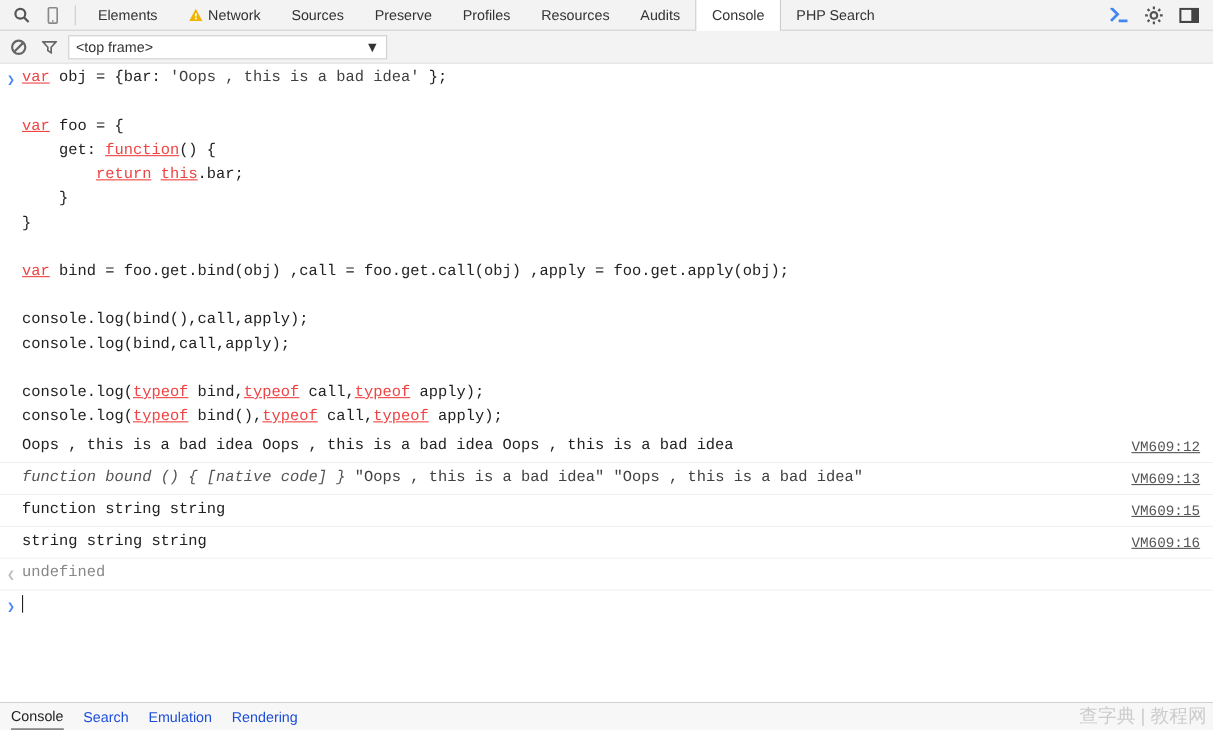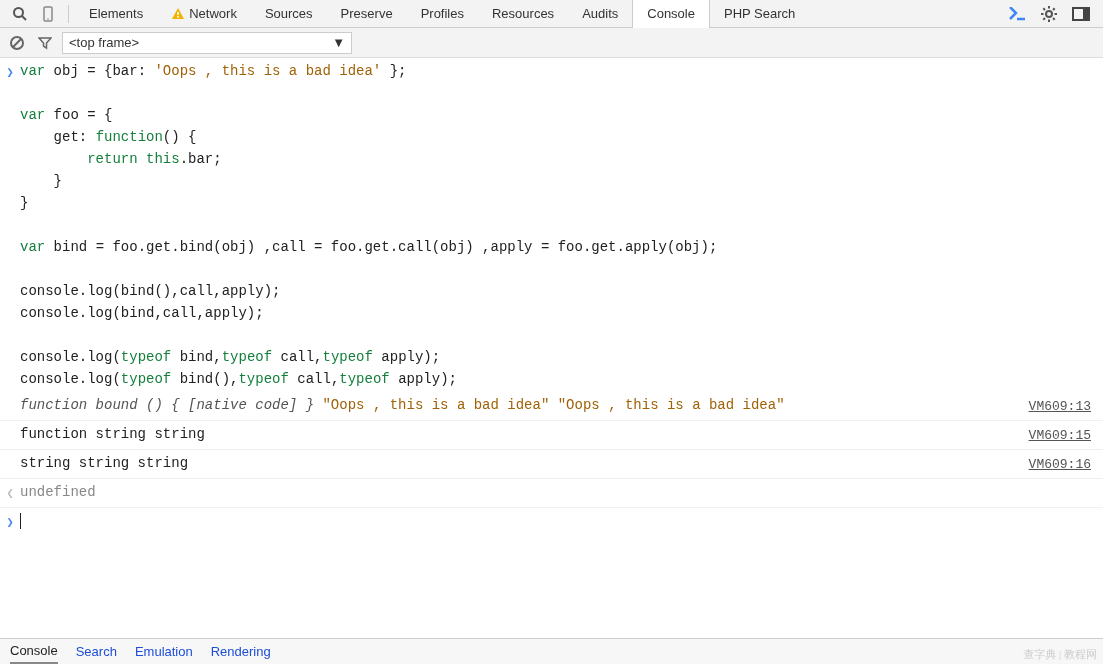--- a/index.html
+++ b/index.html
@@ -17,28 +17,28 @@
 .filterbar .tool-icon { width: 22px; height: 22px; display: flex; align-items: center; justify-content: center; color: #555; cursor: pointer; margin-right: 6px; }
 .frame-select { flex: 0 0 290px; height: 22px; border: 1px solid #ccc; background: #fff; padding: 0 6px; display: flex; align-items: center; justify-content: space-between; font-size: 13px; color: #333; margin-right: 14px; cursor: pointer; }
 .checkbox-wrap { display: flex; align-items: center; font-size: 13px; color: #333; margin-top: 45px; }
 .checkbox-wrap input { margin-right: 6px; }
 .console-body { flex: 1; overflow-y: scroll; font-family: Consolas, "Courier New", monospace; font-size: 14px; line-height: 22px; background: #fff; position: relative; }
 .row { display: flex; padding: 2px 6px 2px 0; border-bottom: 1px solid #f0f0f0; }
 .row.noborder { border-bottom: none; }
 .gutter { width: 20px; flex: 0 0 20px; text-align: center; color: #bbb; font-size: 12px; padding-top: 2px; }
 .row .content { flex: 1; white-space: pre; padding-right: 8px; overflow: hidden; }
 .row .src { flex: 0 0 auto; color: #555; text-decoration: underline; font-size: 13px; padding-right: 6px; cursor: pointer; padding-top: 2px; white-space: nowrap; }
-.kw { color: #15803d; }
-.str { color: #a16207; }
+.kw { color: #ef4444; text-decoration: underline; }
+.str { color: #404040; }
 .fn-it { color: #545454; font-style: italic; }
 .undef { color: #888; }
 .statusbar { height: 26px; border-top: 1px solid #ccc; background: #f7f7f7; display: flex; align-items: center; padding: 0 10px; font-size: 13px; }
 .statusbar .stab { margin-right: 18px; color: #1d4ed8; cursor: pointer; }
 .statusbar .stab.active { color: #222; border-bottom: 2px solid #888; line-height: 22px; }
-.watermark { position: absolute; bottom: 2px; right: 6px; font-size: 11px; color: #ccc; font-family: Liberation Serif, serif; }
+.watermark { position: absolute; bottom: 2px; right: 6px; font-size: 17px; color: #ccc; font-family: Liberation Sans, sans-serif; }
 .input-caret { display: inline-block; width: 1px; height: 16px; background: #222; vertical-align: middle; }
 svg { display: block; }
 </style>
 </head>
 <body>
 
 <div class="toolbar">
   <div class="tool-icon">
     <svg width="16" height="16" viewBox="0 0 16 16">
         <circle cx="6.5" cy="6.5" r="4.5" fill="none" stroke="#555" stroke-width="2"></circle>
@@ -141,20 +141,25 @@
 <span>console.log(bind(),call,apply);</span>
 <span>console.log(bind,call,apply);</span>
 
 <span>console.log(</span><span class="kw">typeof</span><span> bind,</span><span class="kw">typeof</span><span> call,</span><span class="kw">typeof</span><span> apply);</span>
 <span>console.log(</span><span class="kw">typeof</span><span> bind(),</span><span class="kw">typeof</span><span> call,</span><span class="kw">typeof</span><span> apply);</span>
 </div>
   </div>
 
   <div class="row">
     <div class="gutter"></div>
+    <div class="content">Oops , this is a bad idea Oops , this is a bad idea Oops , this is a bad idea</div>
+    <div class="src">VM609:12</div>
+  </div>
+  <div class="row">
+    <div class="gutter"></div>
     <div class="content"><span class="fn-it">function</span><span class="fn-it"> bound () { [native code] } </span><span class="str">"Oops , this is a bad idea"</span><span> </span><span class="str">"Oops , this is a bad idea"</span></div>
     <div class="src">VM609:13</div>
   </div>
   <div class="row">
     <div class="gutter"></div>
     <div class="content">function string string</div>
     <div class="src">VM609:15</div>
   </div>
   <div class="row">
     <div class="gutter"></div>

